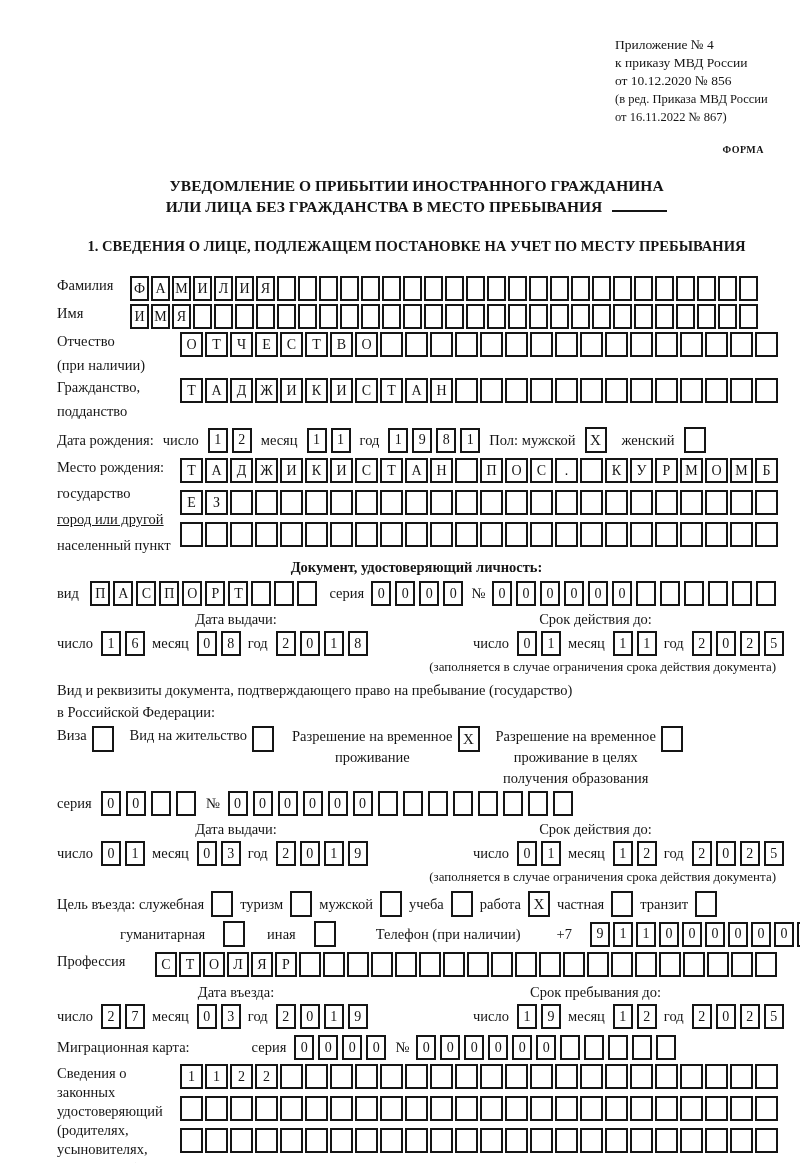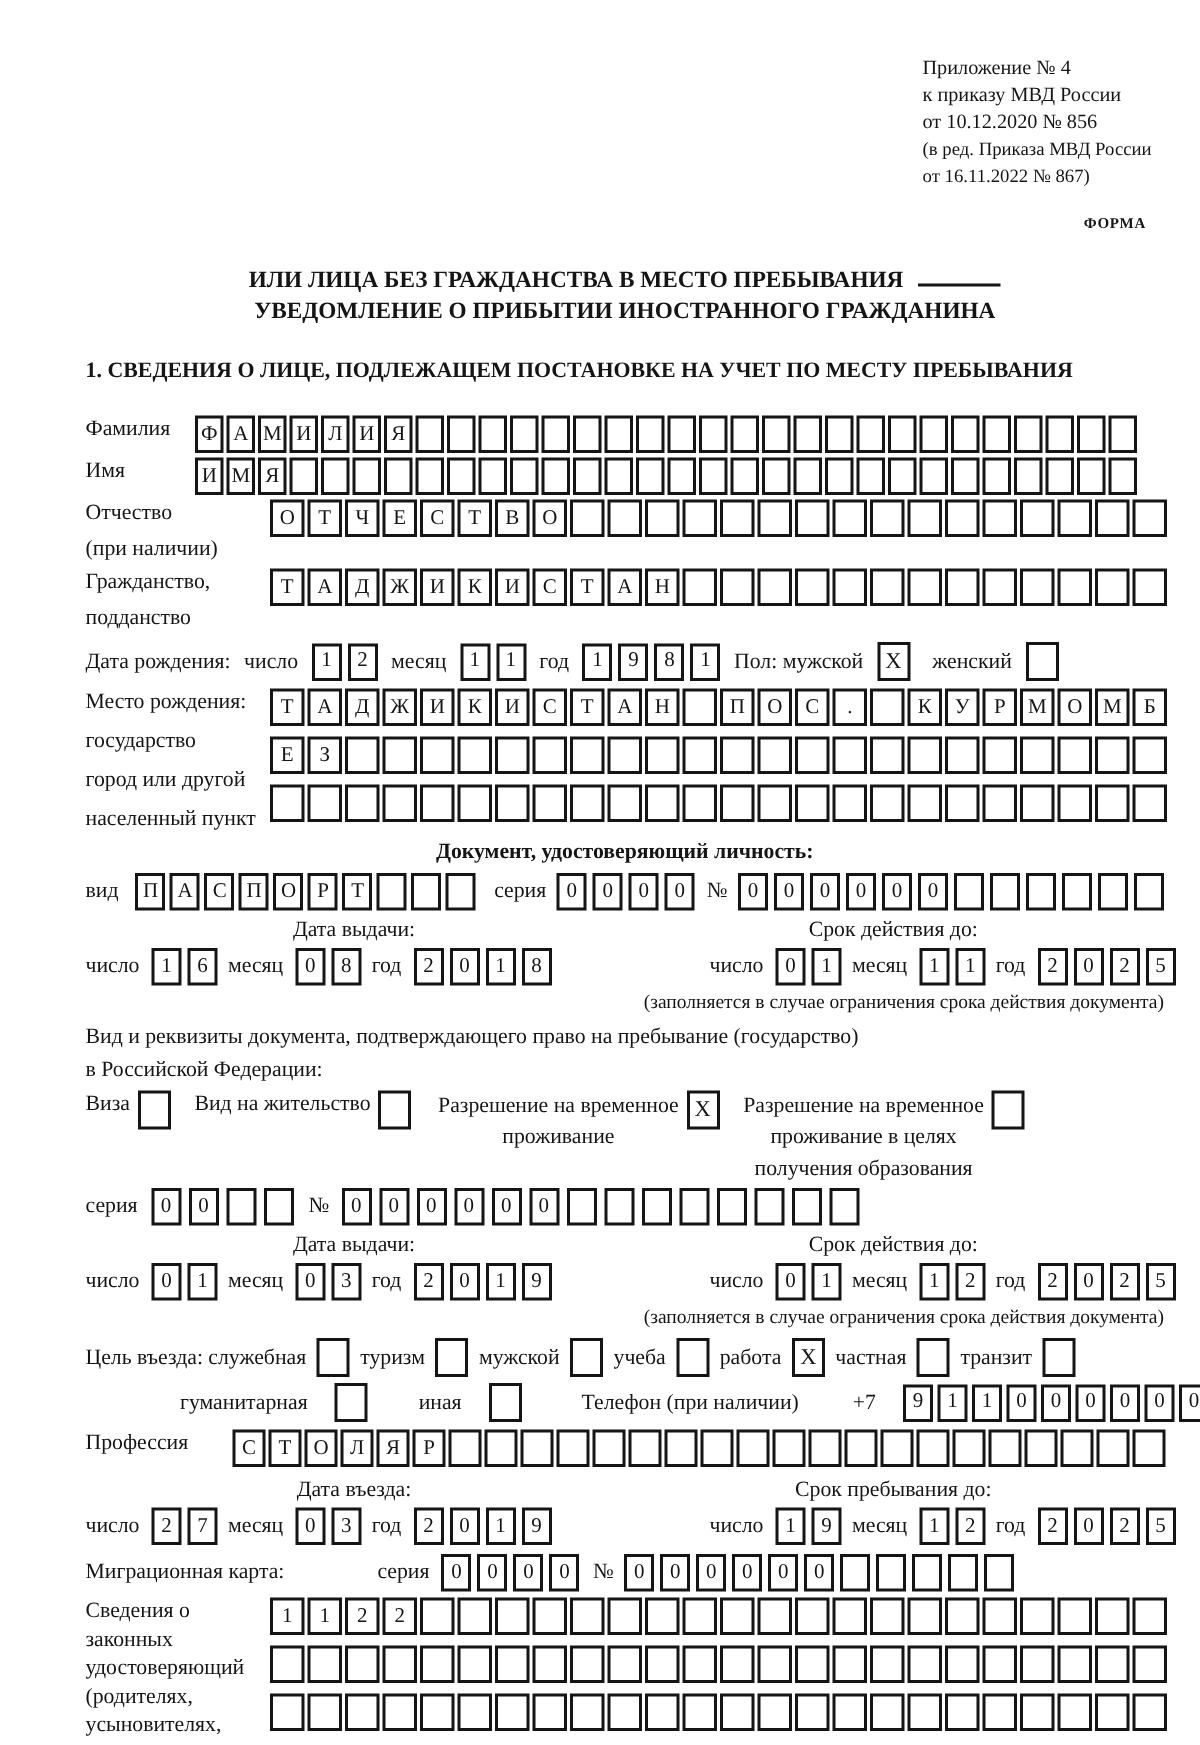--- a/index.html
+++ b/index.html
@@ -11,21 +11,21 @@
   }
   .content{padding:36px 24px 0 57px;}
   
   .refblock{margin-left:558px;width:210px;}
   .refblock .rline{font-size:13.5px;line-height:18px;}
   .refblock .rsub{font-size:12.5px;line-height:18px;}
   .forma{margin-top:14px;text-align:right;padding-right:12px;font-weight:bold;font-size:10px;letter-spacing:.5px;}
   
   .title{margin-top:16px;text-align:center;font-weight:bold;font-size:15.5px;line-height:21px;}
   .blank{display:inline-block;width:55px;border-bottom:2px solid #151515;height:14px;margin-left:10px;}
-  .sechead{margin-top:20px;font-weight:bold;font-size:14.6px;line-height:19px;}
+  .sechead{margin-top:20px;text-align:center;font-weight:bold;font-size:14.6px;line-height:19px;}
   
   .row{display:flex;align-items:flex-start;}
   .lab{white-space:nowrap;}
   .lcol{flex:0 0 auto;}
   .lcol div{line-height:19px;}
   
   .boxes{display:flex;gap:2px;flex-wrap:nowrap;}
   .boxes.g3{gap:3px;}
   .boxes.g4{gap:4px;}
   .boxes.g5{gap:5px;}
@@ -69,24 +69,24 @@
     <div class="rline">Приложение № 4</div>
     <div class="rline">к приказу МВД России</div>
     <div class="rline">от 10.12.2020 № 856</div>
     <div class="rsub">(в ред. Приказа МВД России</div>
     <div class="rsub">от 16.11.2022 № 867)</div>
   </div>
 
   <div class="forma">ФОРМА</div>
 
   <div class="title">
+    <div>УВЕДОМЛЕНИЕ О ПРИБЫТИИ ИНОСТРАННОГО ГРАЖДАНИНА</div>
     <div>
       <span>ИЛИ ЛИЦА БЕЗ ГРАЖДАНСТВА В МЕСТО ПРЕБЫВАНИЯ</span><span class="blank"></span>
     </div>
-    <div>УВЕДОМЛЕНИЕ О ПРИБЫТИИ ИНОСТРАННОГО ГРАЖДАНИНА</div>
   </div>
 
   <div class="sechead">1. СВЕДЕНИЯ О ЛИЦЕ, ПОДЛЕЖАЩЕМ ПОСТАНОВКЕ НА УЧЕТ ПО МЕСТУ ПРЕБЫВАНИЯ</div>
 
   <div class="row mt20">
     <div class="lcol" style="width:73px;">Фамилия</div>
     <div class="boxes w19">
           <div class="bx">Ф</div>
           <div class="bx">А</div>
           <div class="bx">М</div>
@@ -244,21 +244,21 @@
     <span class="lab">Пол: мужской</span>
     <div class="cb">X</div>
     <span class="lab" style="margin-left:6px;">женский</span>
     <div class="cb"></div>
   </div>
 
   <div class="row mt5">
     <div class="lcol" style="width:123px;">
       <div>Место рождения:</div>
       <div style="margin-top:7px;">государство</div>
-      <div style="margin-top:7px;">город или другой</div>
+      <div style="margin-top:7px;text-decoration:underline;">город или другой</div>
       <div style="margin-top:7px;">населенный пункт</div>
     </div>
     <div class="vstack">
       <div class="boxes w23">
             <div class="bx">Т</div>
             <div class="bx">А</div>
             <div class="bx">Д</div>
             <div class="bx">Ж</div>
             <div class="bx">И</div>
             <div class="bx">К</div>
@@ -545,21 +545,21 @@
     <div class="cb">X</div>
     <span class="lab">частная</span>
     <div class="cb"></div>
     <span class="lab">транзит</span>
     <div class="cb"></div>
   </div>
 
   <div class="row mt4" style="align-items:center;gap:18px;margin-left:63px;">
     <span class="lab">гуманитарная</span>
     <div class="cb"></div>
-    <span class="lab" style="margin-left:16px;">иная</span>
+    <span class="lab" style="margin-left:4px;">иная</span>
     <div class="cb"></div>
     <span class="lab" style="margin-left:22px;">Телефон (при наличии)</span>
     <span class="lab" style="margin-left:18px;">+7</span>
     <div class="boxes g3 w20">
           <div class="bx">9</div>
           <div class="bx">1</div>
           <div class="bx">1</div>
           <div class="bx">0</div>
           <div class="bx">0</div>
           <div class="bx">0</div>

